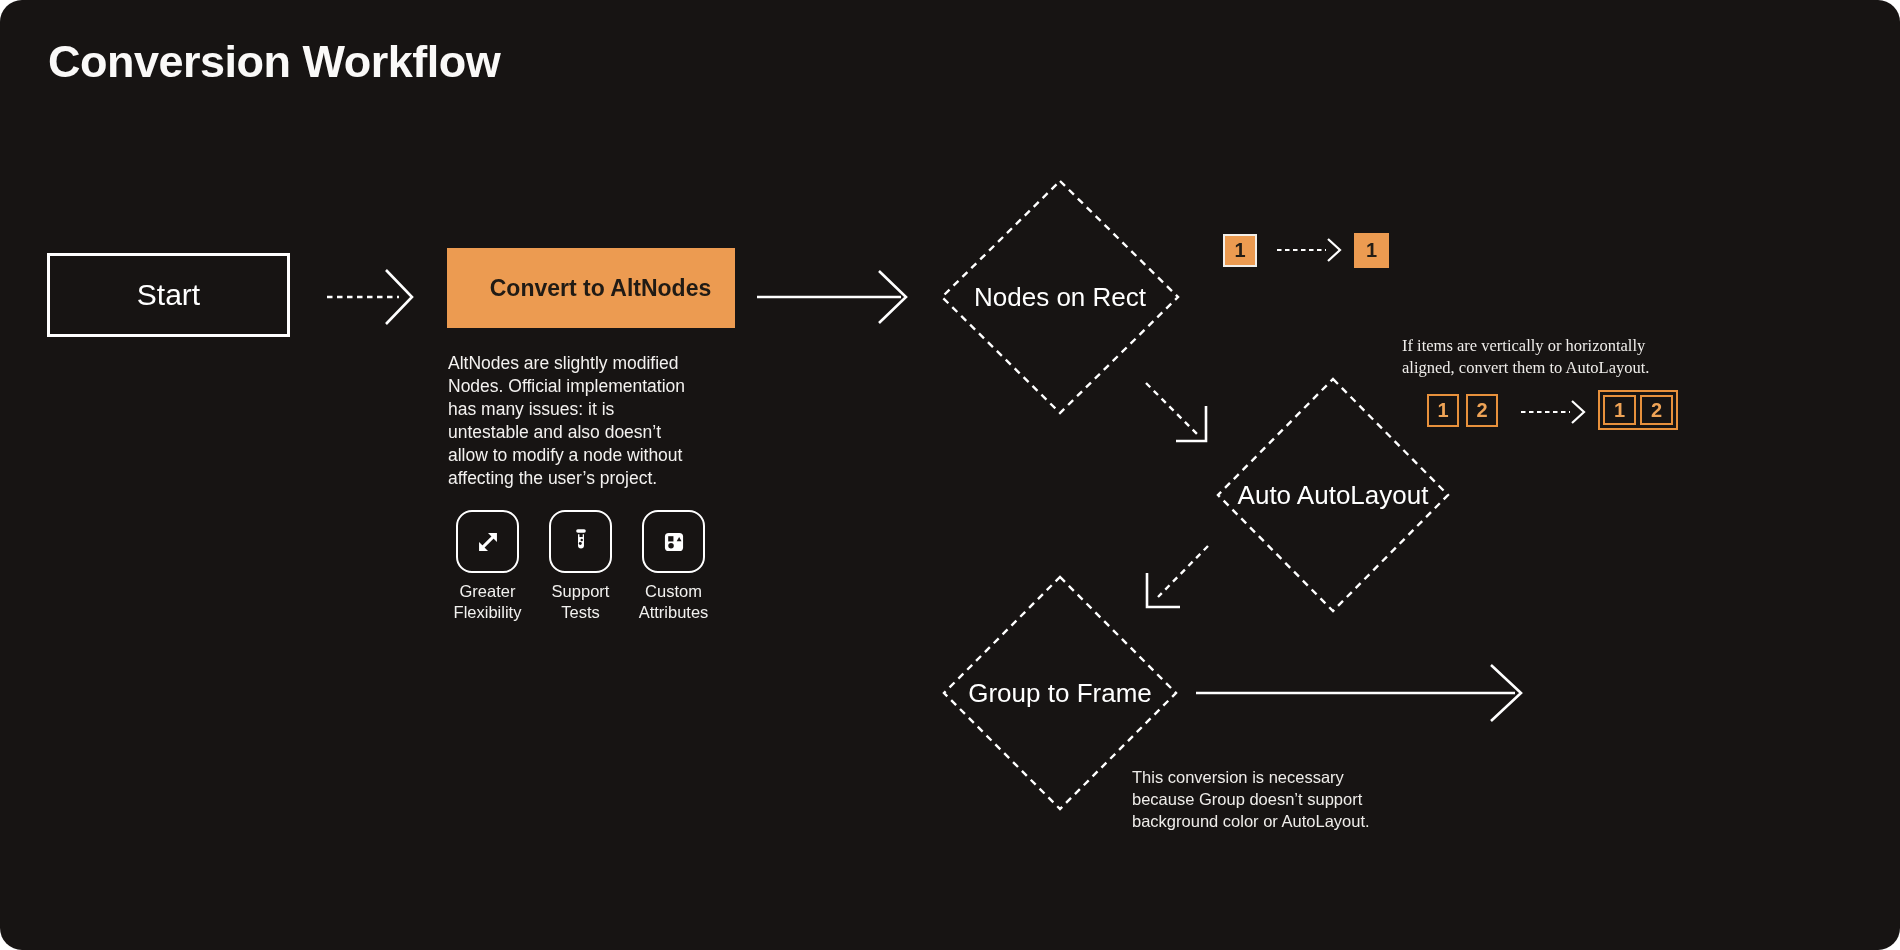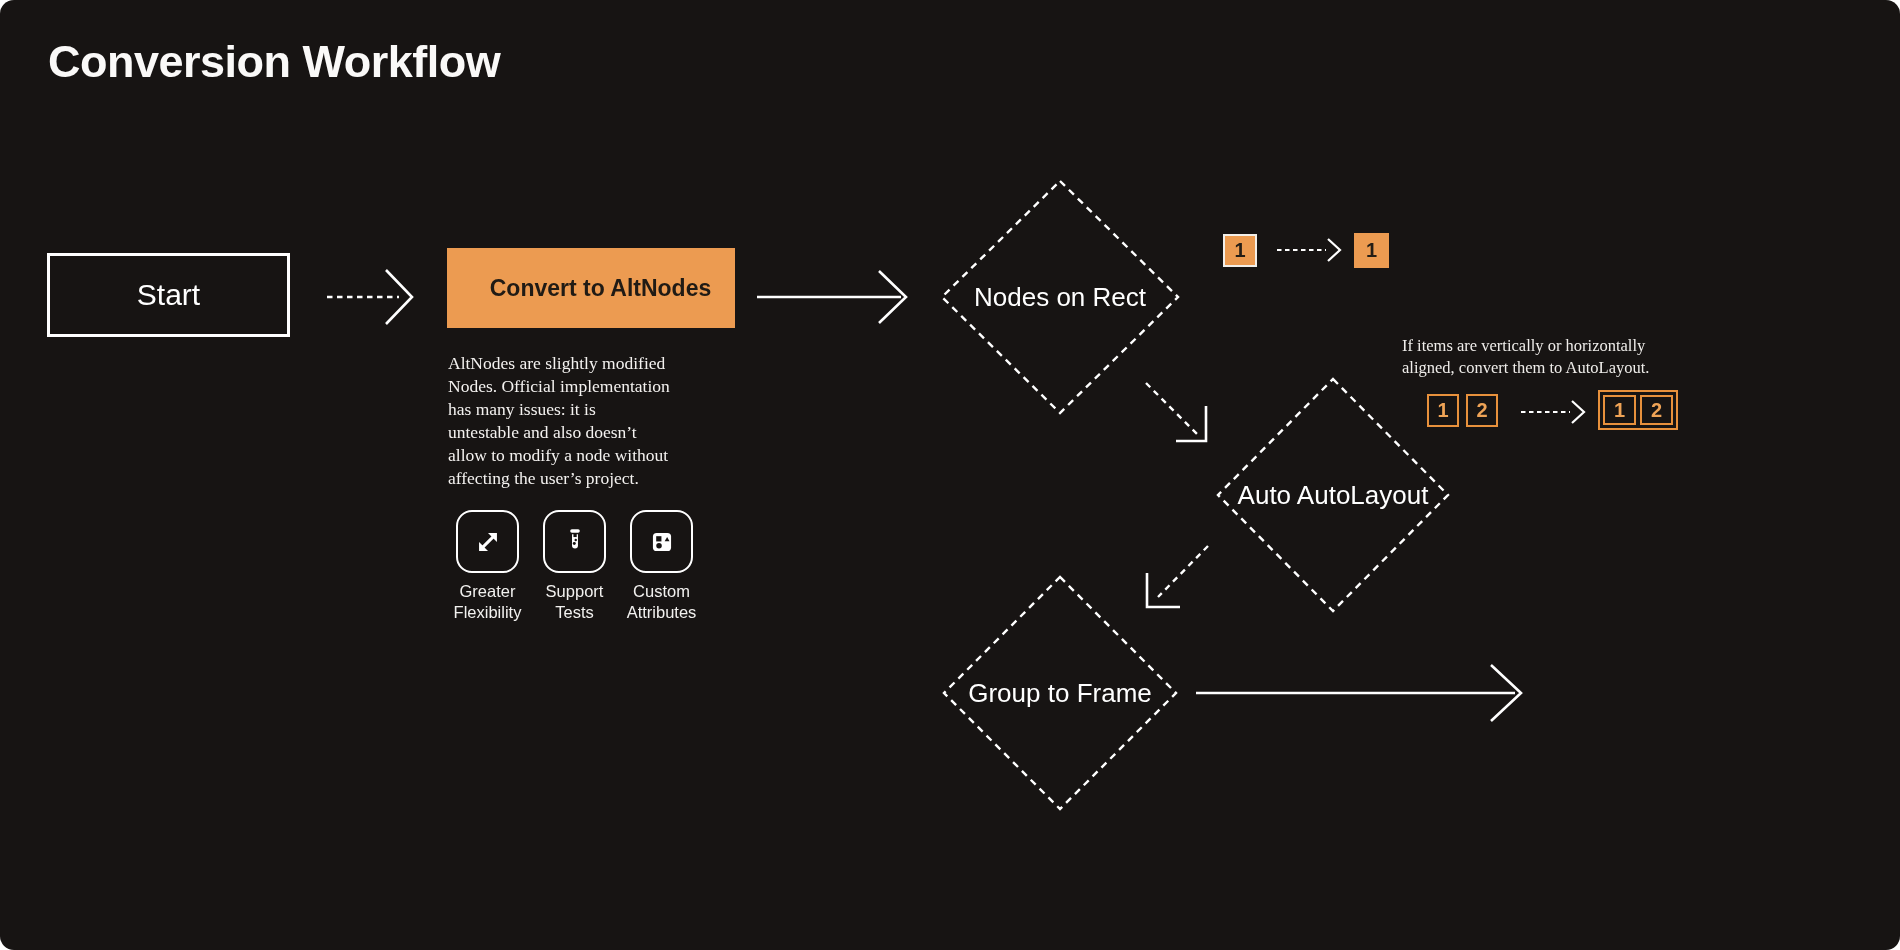--- a/index.html
+++ b/index.html
@@ -1,39 +1,39 @@
 <!DOCTYPE html>
 <html><head>
 <meta charset="utf-8">
 <style>
   html,body{margin:0;padding:0;background:#ffffff;}
   #canvas{
     position:relative;width:1900px;height:950px;background:#171413;
-    border-radius:14px;overflow:hidden;
+    border-radius:22px;overflow:hidden;
     font-family:"Liberation Sans","DejaVu Sans",sans-serif;color:#F4F2F0;
   }
   .abs{position:absolute;}
   #page-title{
     left:48px;top:36px;font-size:45px;font-weight:800;letter-spacing:-0.5px;
     color:#FAF9F8;white-space:nowrap;
   }
   .terminal-box{
     display:flex;align-items:center;justify-content:center;
     border:3px solid #FFFFFF;font-size:30px;color:#FFFFFF;background:transparent;text-align:center;
   }
   #start-box{left:47px;top:253px;width:237px;height:78px;}
   #end-box{left:1558px;top:652px;width:233px;height:79px;}
   #convert-box{
     left:447px;top:248px;width:269px;height:80px;
     display:flex;align-items:center;justify-content:center;
     background:#EC9B51;color:#201B15;font-size:23px;font-weight:600;padding-left:19px;
   }
   .para{white-space:pre-line;}
-  #convert-desc{left:448px;top:352px;width:310px;font-size:17.5px;line-height:23px;color:#F4F2F0;font-family:Liberation Serif, serif;}
-  #features-row{left:444px;top:510px;display:flex;gap:0;}
+  #convert-desc{left:448px;top:352px;width:310px;font-size:17.5px;line-height:23px;color:#F4F2F0;}
+  #features-row{left:444px;top:510px;display:flex;gap:6px;}
   .feature{width:87px;display:flex;flex-direction:column;align-items:center;}
   .feature-icon-box{
     width:63px;height:63px;border:2.5px solid #FFFFFF;border-radius:16px;
     display:flex;align-items:center;justify-content:center;box-sizing:border-box;
   }
   .feature-label{margin-top:8px;font-size:16.5px;line-height:21px;text-align:center;white-space:pre-line;color:#F2F1EF;}
   .diamond-label{
     transform:translate(-50%,-50%);white-space:nowrap;font-size:26px;color:#FFFFFF;
   }
   #label-nodes-on-rect{left:1060px;top:297px;}
@@ -174,15 +174,18 @@
 
   <div class="abs note para" id="note-autolayout">If items are vertically or horizontally
 aligned, convert them to AutoLayout.</div>
   <div class="abs chip chip-outline" id="chip-al-b1">1</div>
   <div class="abs chip chip-outline" id="chip-al-b2">2</div>
   <div class="abs" id="chip-al-group">
     <div class="chip chip-outline chip-inner">1</div>
     <div class="chip chip-outline chip-inner">2</div>
   </div>
 
+  <div class="abs note para" id="note-group">This conversion is necessary
+because Group doesn’t support
+background color or AutoLayout.</div>
 
 
 </div>
 
 </body></html>

